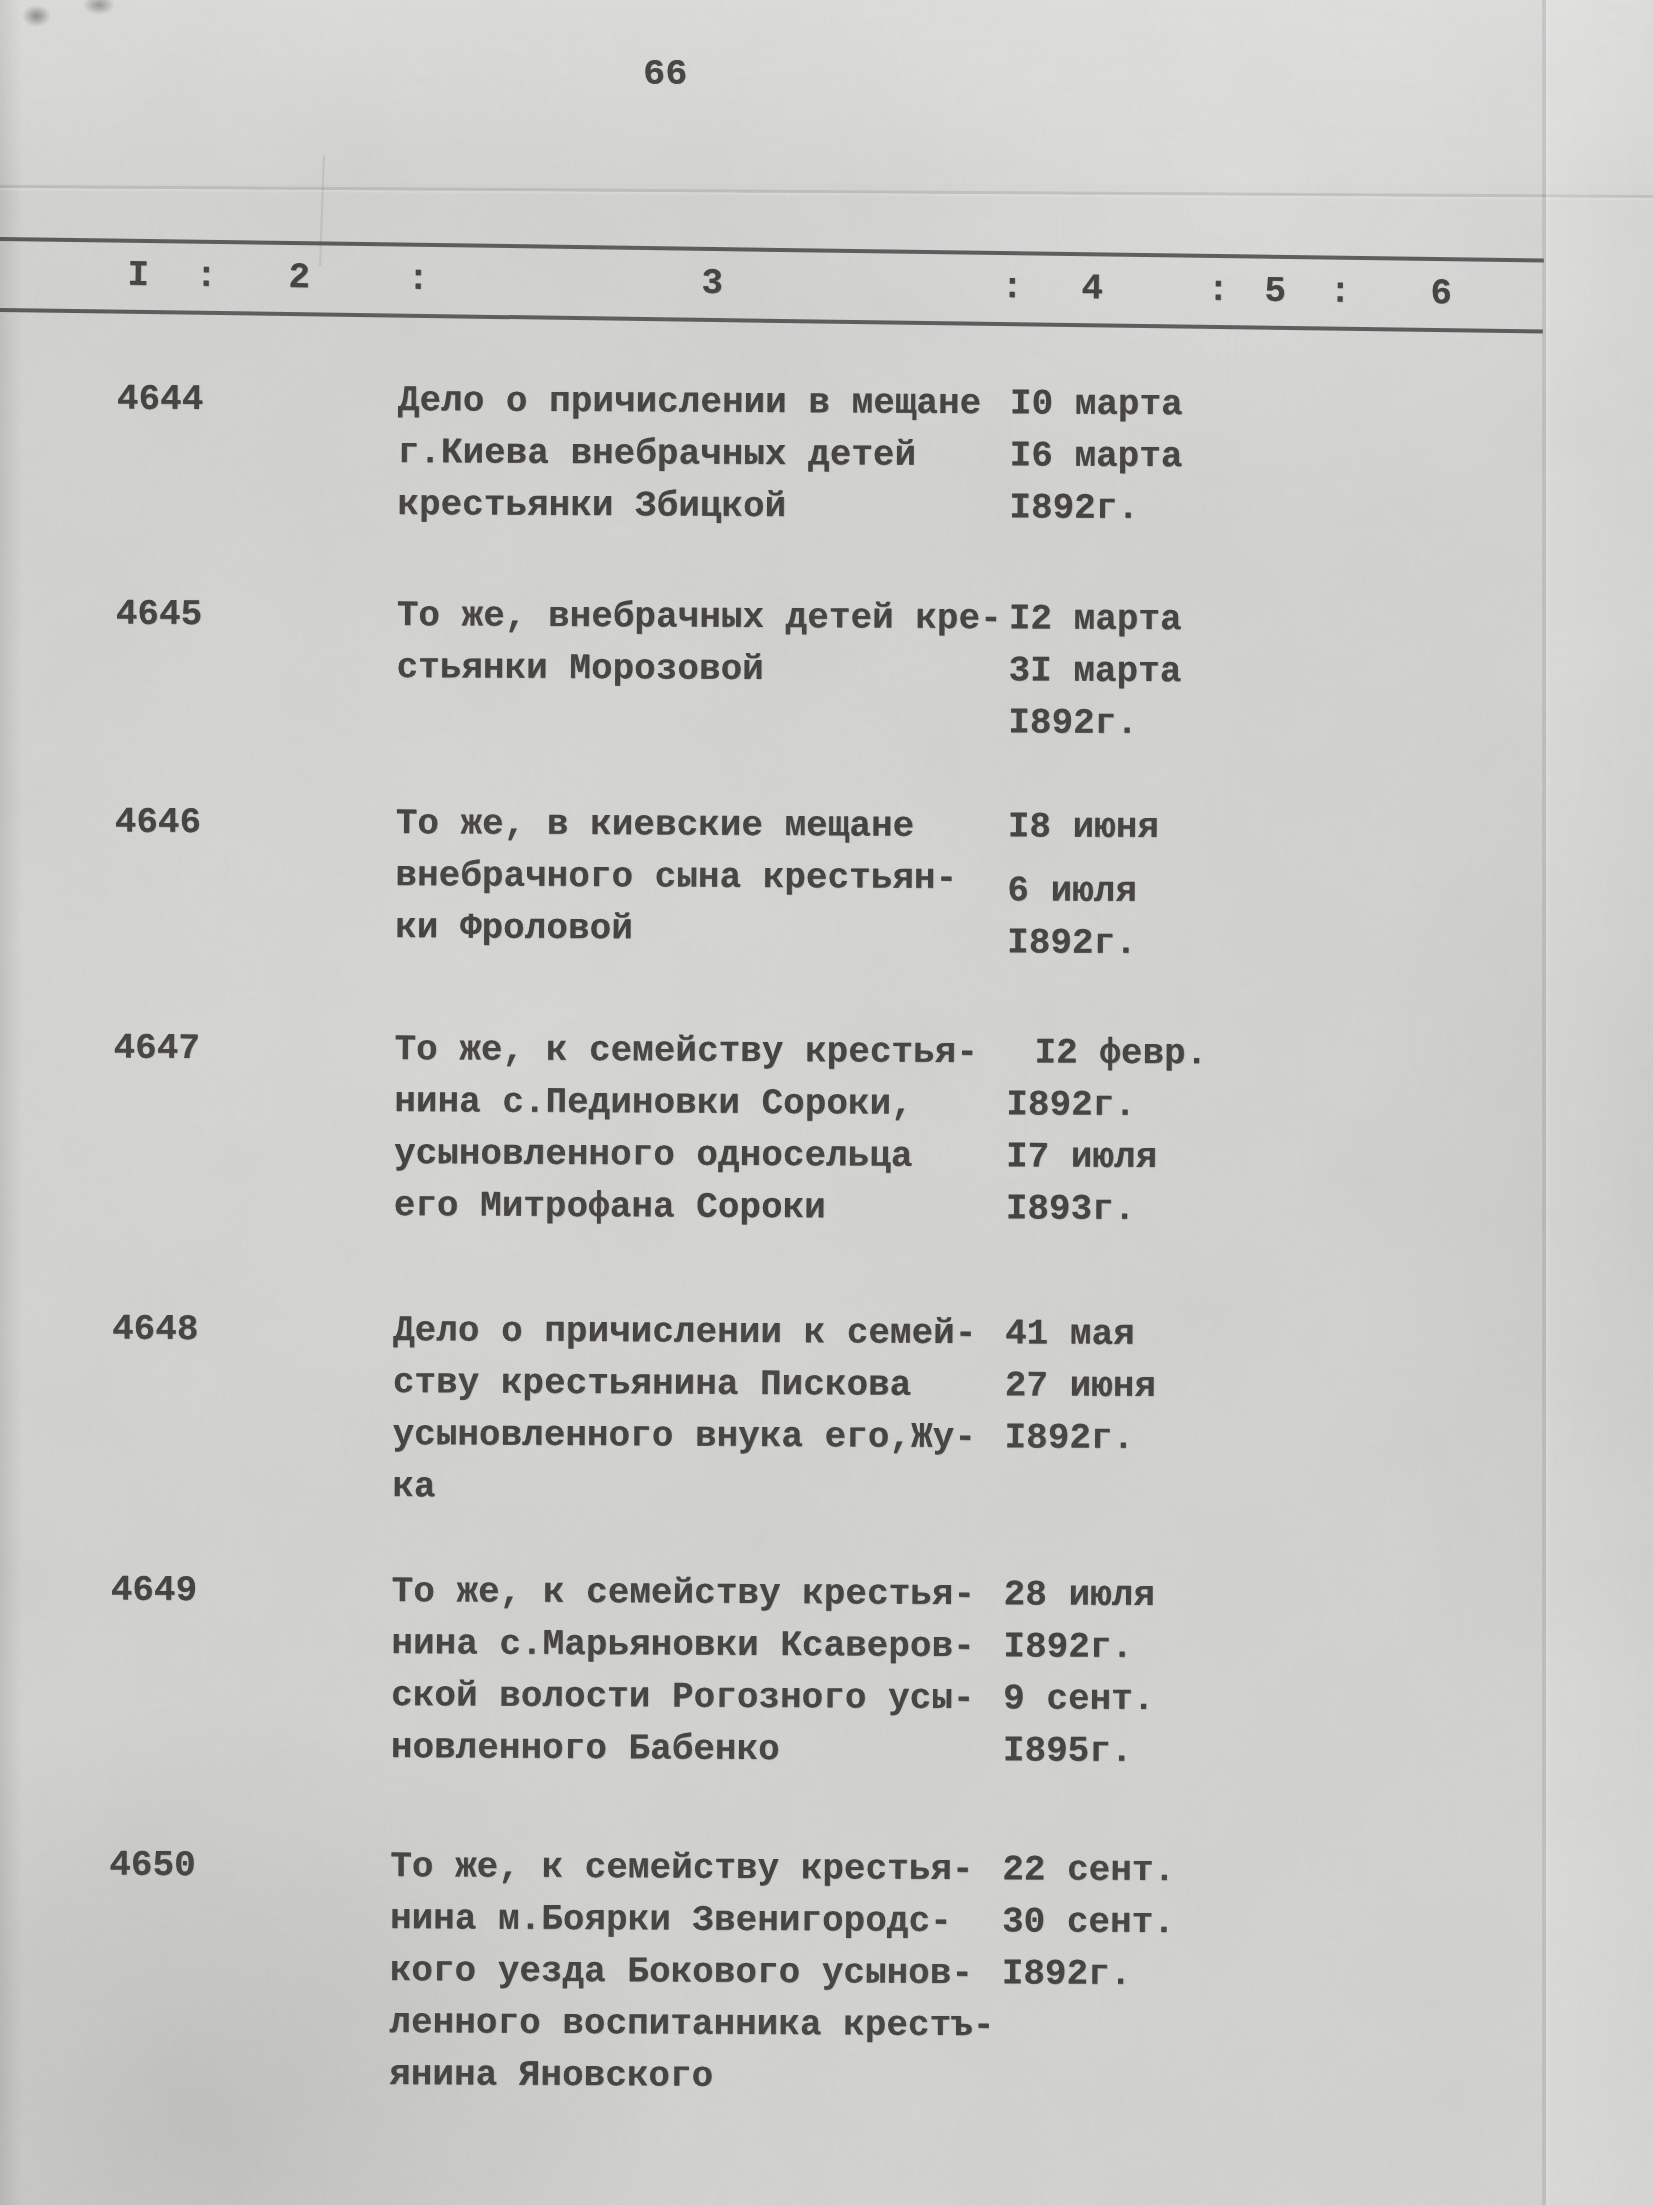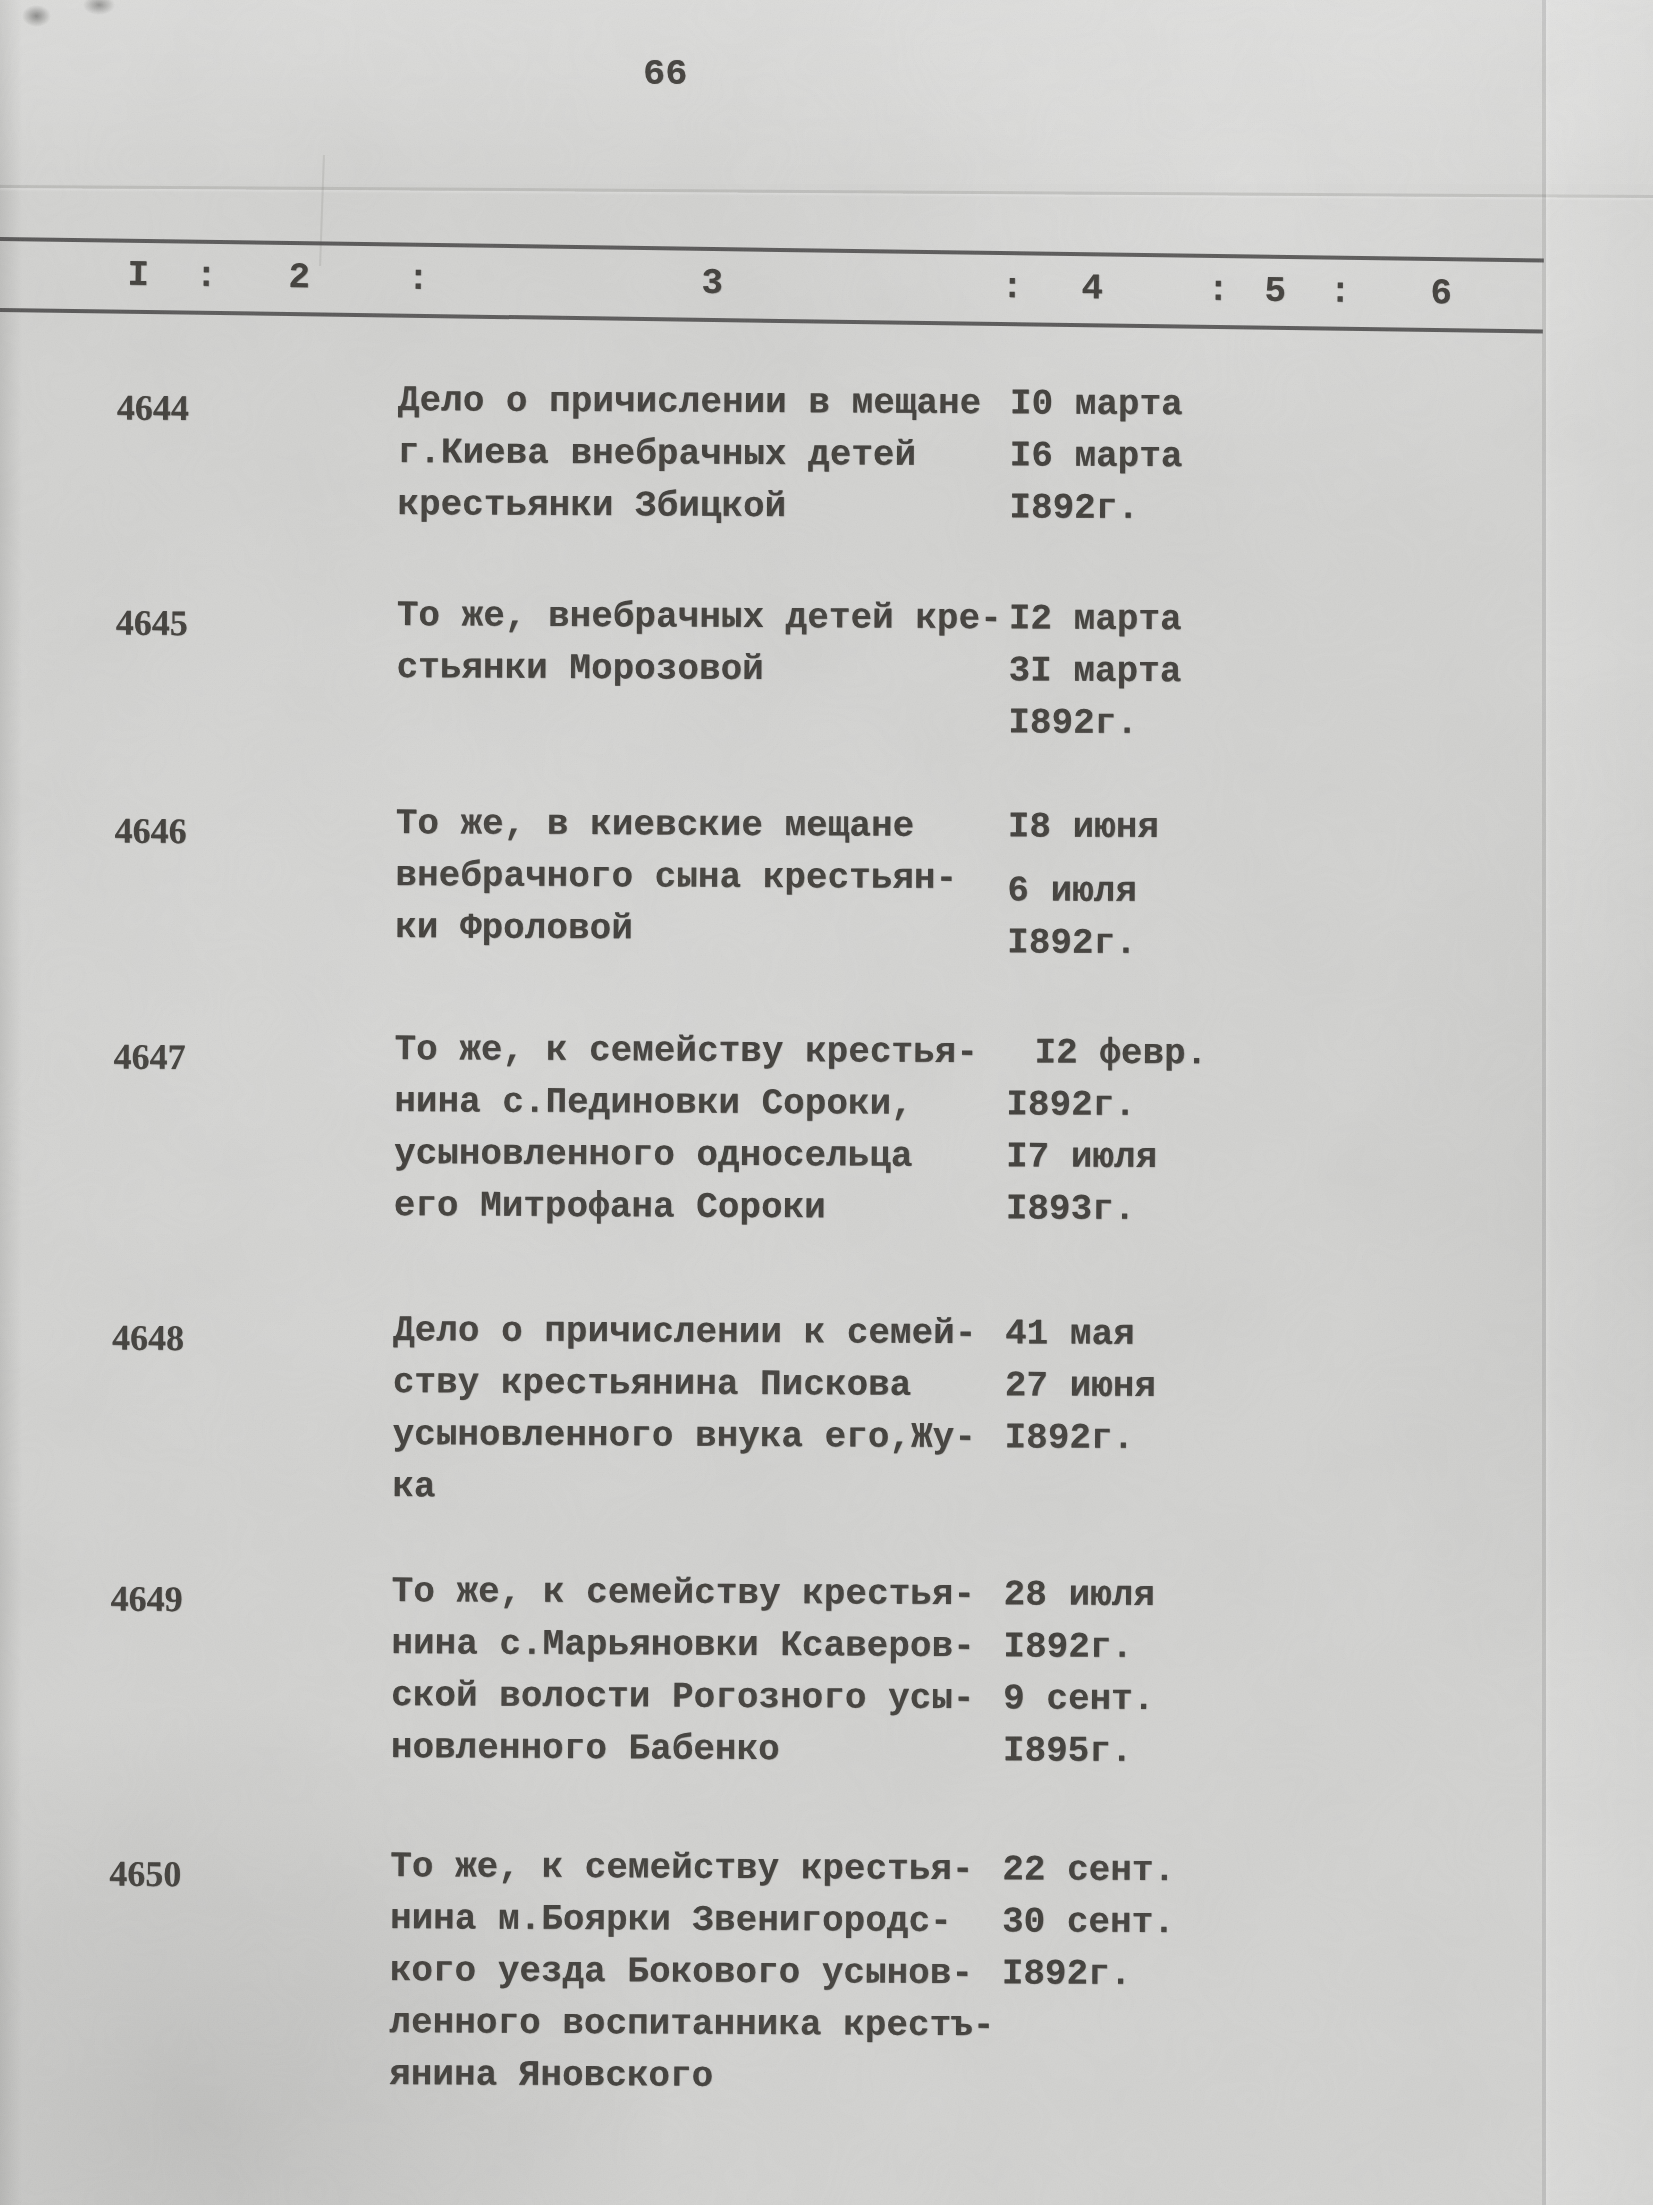--- a/index.html
+++ b/index.html
@@ -73,21 +73,21 @@
   .rule{position:absolute;left:0;width:100%;height:4.3px;background:#474645;opacity:.88;}
   .rule-top{top:0;}
   .rule-bottom{top:71px;}
   .header-cell{position:absolute;top:11px;font-size:36px;line-height:51px;}
   
   .entries{
     position:absolute;left:0;top:0;width:100%;height:100%;
     transform:rotate(.3deg);transform-origin:0 0;
   }
   .row{position:absolute;left:0;width:1654px;}
-  .cell-num{position:absolute;left:119px;top:8px;font-family:Liberation Serif, serif;}
+  .cell-num{position:absolute;left:119px;top:0;}
   .cell-desc{position:absolute;left:400px;top:0;}
   .cell-dates{position:absolute;left:1012px;top:0;}
   .grain{position:absolute;inset:0;pointer-events:none;}
 </style>
 </head>
 <body>
 
 <div class="paper"></div>
 <div class="top-strip"></div>
 <div class="crease-h"></div>

